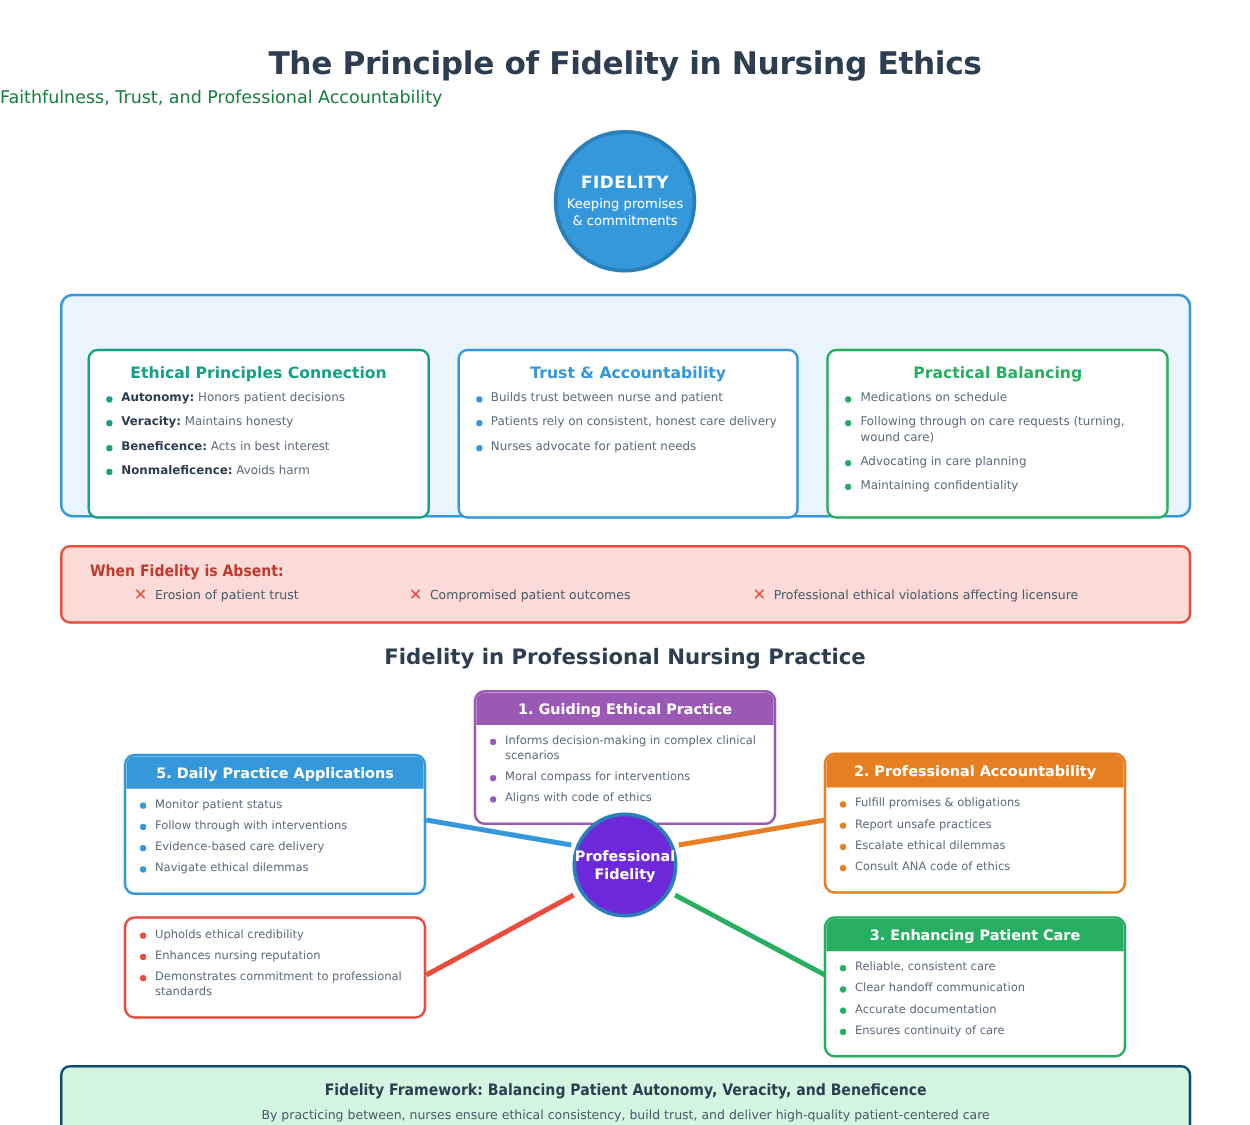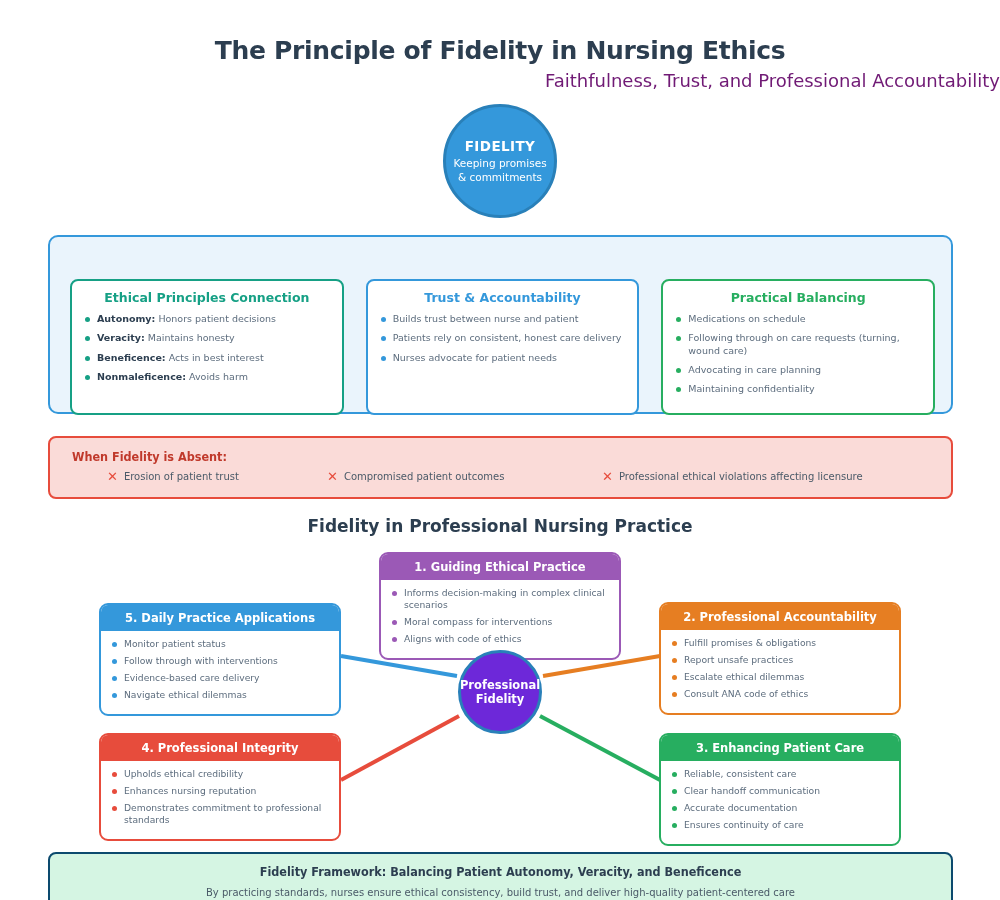--- a/index.html
+++ b/index.html
@@ -14,22 +14,22 @@
   
   .main-title {
     position: absolute; left: 0; top: 8px; width: 1000px;
     text-align: center;
     font-family: "DejaVu Sans", sans-serif;
     font-size: 25px; font-weight: bold;
     color: #2c3e50; letter-spacing: -0.3px;
   }
   .sub-title {
     position: absolute; left: 0; top: 42px; width: 1000px;
-    text-align: right;
-    font-size: 18px; color: #701a75;
+    text-align: left;
+    font-size: 14px; color: #15803d;
   }
 
   
   .hero-circle {
     position: absolute; left: 443px; top: 76px;
     width: 114px; height: 114px; border-radius: 50%;
     background: #3498db; border: 3px solid #2980b9;
     display: flex; flex-direction: column;
     align-items: center; justify-content: center;
     color: #ffffff; text-align: center;
@@ -285,21 +285,20 @@
       <ul class="nc-list">
         <li>Reliable, consistent care</li>
         <li>Clear handoff communication</li>
         <li>Accurate documentation</li>
         <li>Ensures continuity of care</li>
       </ul>
     </div>
   </div>
 
   <div class="node-card red" id="node-4">
-    <div class="nc-header">4. Professional Integrity</div>
     <div class="nc-body">
       <ul class="nc-list">
         <li>Upholds ethical credibility</li>
         <li>Enhances nursing reputation</li>
         <li>Demonstrates commitment to professional standards</li>
       </ul>
     </div>
   </div>
 
   <div class="node-card" id="node-5">
@@ -309,16 +308,16 @@
         <li>Monitor patient status</li>
         <li>Follow through with interventions</li>
         <li>Evidence-based care delivery</li>
         <li>Navigate ethical dilemmas</li>
       </ul>
     </div>
   </div>
 
   <div class="framework-banner">
     <div class="fb-title">Fidelity Framework: Balancing Patient Autonomy, Veracity, and Beneficence</div>
-    <div class="fb-sub">By practicing standards, nurses ensure ethical consistency, build trust, and deliver high-quality patient-centered care</div>
+    <div class="fb-sub">By practicing between, nurses ensure ethical consistency, build trust, and deliver high-quality patient-centered care</div>
   </div>
 
 </div>
 
 </body></html>

